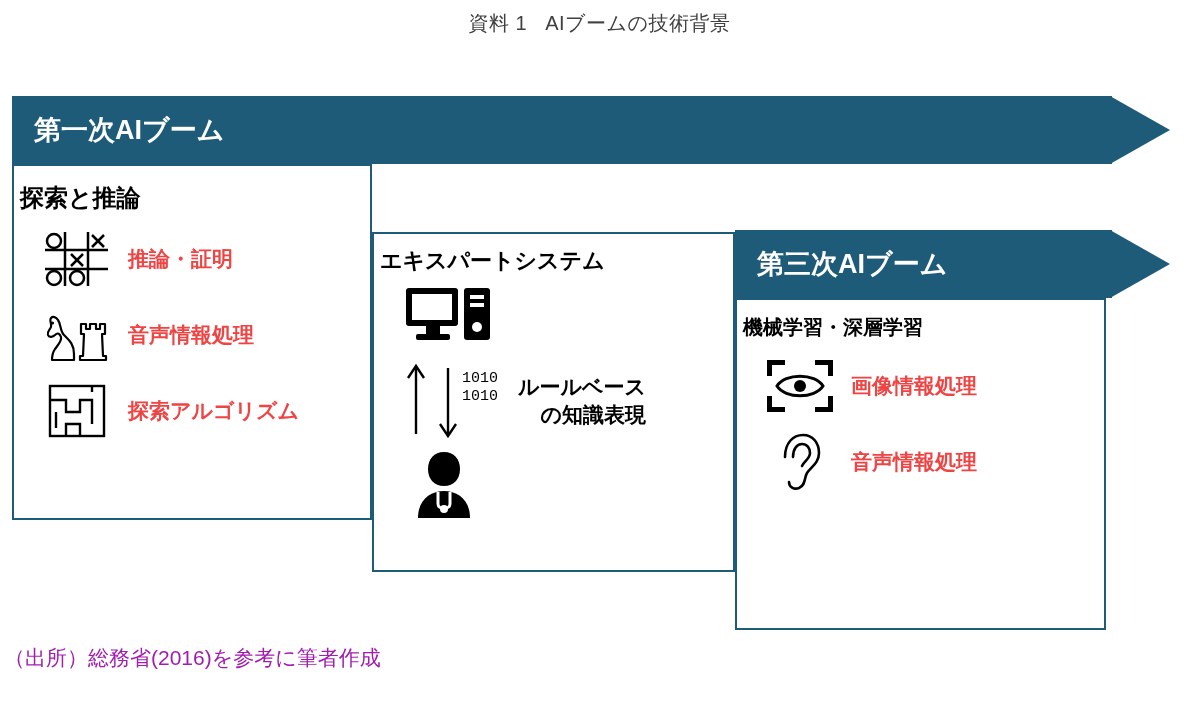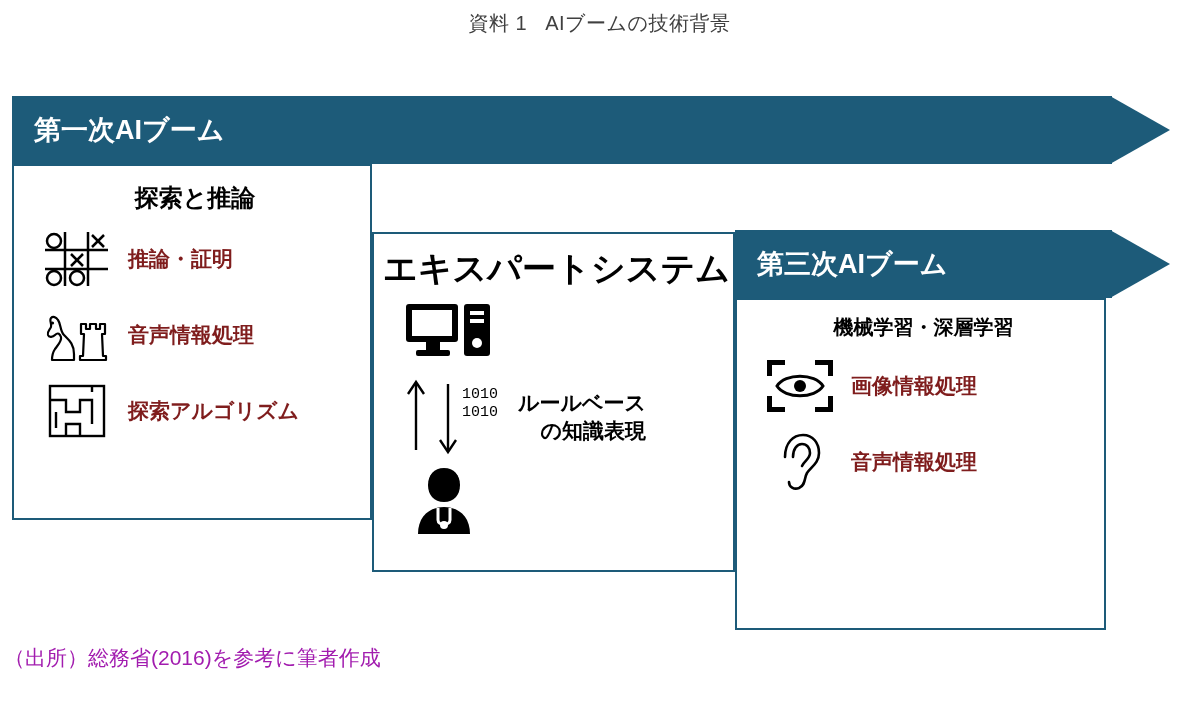--- a/index.html
+++ b/index.html
@@ -87,50 +87,49 @@
     position: absolute;
     background: #ffffff;
     border: 2px solid #1d5b79;
     box-sizing: border-box;
   }
   #box-1 { left: 12px;  top: 78px;  width: 360px; height: 356px; }
   #box-2 { left: 372px; top: 146px; width: 363px; height: 340px; }
   #box-3 { left: 735px; top: 212px; width: 371px; height: 332px; }
 
   .box-heading {
-    text-align: center;
     font-size: 24px;
     font-weight: bold;
     margin-top: 16px;
     color: #000;
     white-space: nowrap;
     padding-left: 6px;
   }
-  #box-2 .box-heading { font-size: 34px; margin-top: 12px; }
+  #box-2 .box-heading { font-size: 22px; margin-top: 12px; }
   #box-3 .box-heading { font-size: 20px; margin-top: 14px; }
 
   .row {
     display: flex;
     align-items: center;
     margin-top: 14px;
     padding-left: 26px;
   }
   .row .ico {
     width: 74px;
     min-width: 74px;
     height: 62px;
     display: flex;
     align-items: center;
     justify-content: center;
   }
   .row .txt {
     font-size: 21px;
     font-weight: bold;
     margin-left: 14px;
-    color: #7f1d1d;
+    color: #ef4444;
     white-space: nowrap;
   }
 
   
   #box-2 .b2-top {
     display: flex;
     justify-content: flex-start;
     padding-left: 30px;
     margin-top: 6px;
   }

